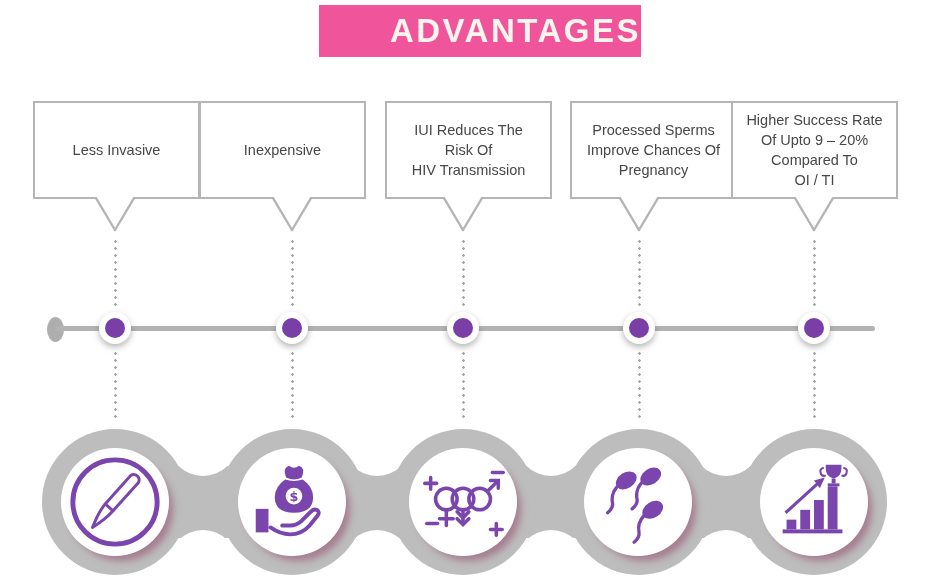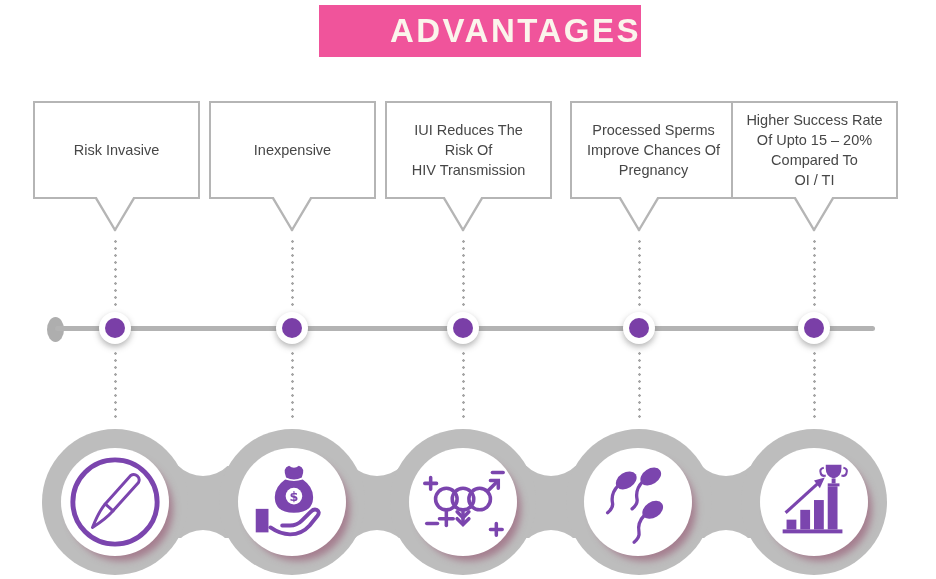--- a/index.html
+++ b/index.html
@@ -60,38 +60,38 @@
   .ring-inner svg{width:98px;height:98px;}
 </style>
 </head>
 <body>
 
 <div class="banner">
   <h1>ADVANTAGES</h1>
 </div>
 
 <div class="callout" style="left:33px">
-    <div class="callout-text">Risk Invasive</div>
-  </div>
-<div class="callout" style="left:209px">
+    <div class="callout-text">Less Invasive</div>
+  </div>
+<div class="callout" style="left:199px">
     <div class="callout-text">Inexpensive</div>
   </div>
 <div class="callout" style="left:385px">
     <div class="callout-text">IUI Reduces The
 Risk Of
 HIV Transmission</div>
   </div>
 <div class="callout" style="left:570px">
     <div class="callout-text">Processed Sperms
 Improve Chances Of
 Pregnancy</div>
   </div>
 <div class="callout" style="left:731px">
     <div class="callout-text">Higher Success Rate
-Of Upto 15 – 20%
+Of Upto 9 – 20%
 Compared To
 OI / TI</div>
   </div>
 
 <svg class="tail" style="left:95px" viewBox="0 0 40 36">
     <polygon points="1,0 39,0 20,33" fill="#ffffff"></polygon>
     <polyline points="1,1 20,33" stroke="#b5b5b5" stroke-width="2.4" fill="none" stroke-linecap="round"></polyline>
     <polyline points="39,1 20,33" stroke="#b5b5b5" stroke-width="2.4" fill="none" stroke-linecap="round"></polyline>
   </svg>
 <svg class="tail" style="left:272px" viewBox="0 0 40 36">

